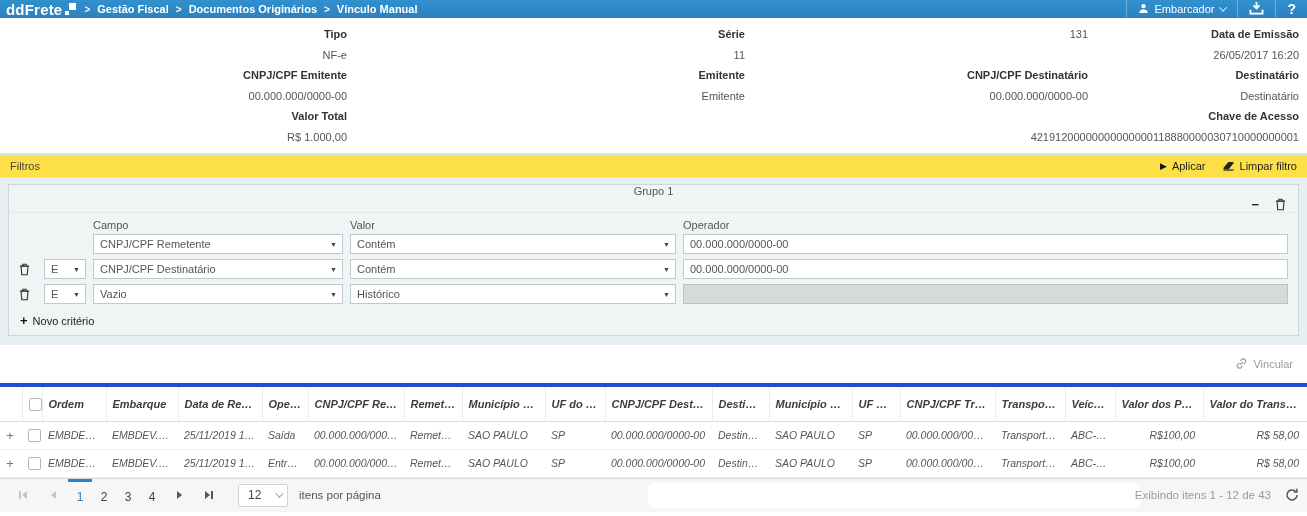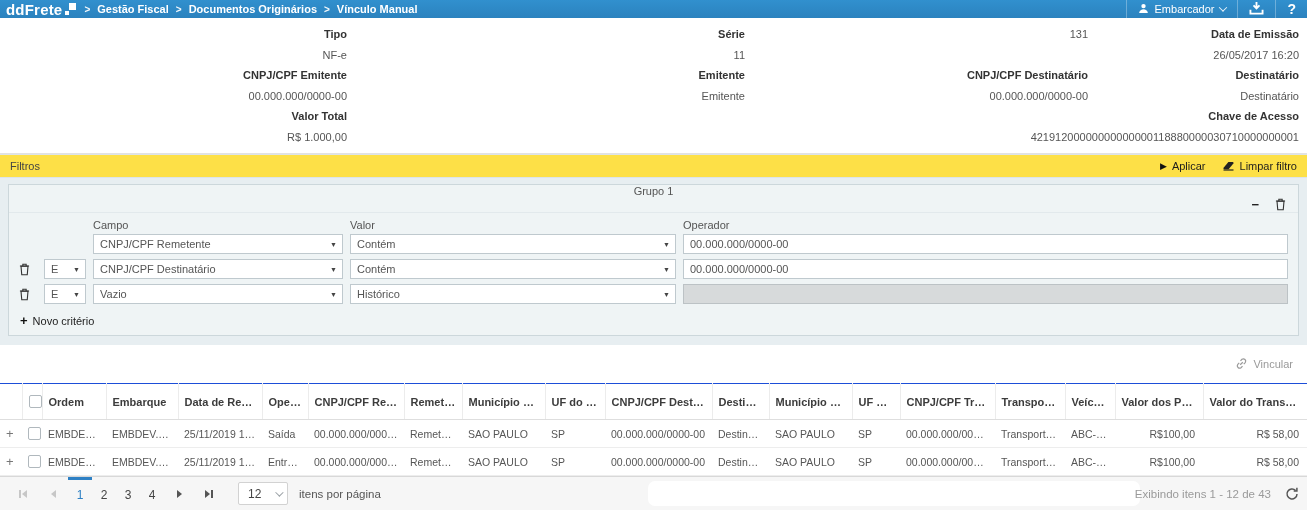--- a/index.html
+++ b/index.html
@@ -49,21 +49,21 @@
   .txt-input { height:20px; width:100%; border:1px solid #bfc9ce; background:#fff; padding:0 6px; font-family:inherit; font-size:11px; color:#555; }
   .txt-input:disabled { background:#d7dadb; border-color:#bcc2c5; }
   .new-crit { display:flex; align-items:center; gap:5px; margin:9px 0 0 1px; color:#222; cursor:pointer; }
   .plus-glyph { font-weight:bold; font-size:13px; color:#111; }
 
   
   .vincular-row { height:38px; display:flex; align-items:center; justify-content:flex-end; padding-right:14px; background:#fff; }
   .vincular-link { display:flex; align-items:center; gap:5px; color:#9a9a9a; cursor:pointer; }
 
   
-  table.grid { width:1307px; border-collapse:collapse; table-layout:fixed; border-top:1px solid #1d4ed8; }
+  table.grid { width:1307px; border-collapse:collapse; table-layout:fixed; border-top:4px solid #1d4ed8;font-style:italic; }
   .grid th { height:36px; font-size:11px; font-weight:bold; color:#3c3c3c; text-align:left; padding:0 6px;
     border-bottom:1px solid #dedede; border-right:1px solid #ececec; white-space:nowrap; overflow:hidden; text-overflow:ellipsis; cursor:pointer; }
   .grid th:last-child { border-right:none; }
   .grid td { height:28px; font-size:10.5px; color:#565656; padding:0 6px; border-bottom:1px solid #ededed;
     white-space:nowrap; overflow:hidden; text-overflow:ellipsis; }
   .grid .num { text-align:right; padding-right:8px; }
   .cb { display:inline-block; width:13px; height:13px; background:#fff; border:1px solid #b0b8bd; border-radius:2px; vertical-align:middle; cursor:pointer; }
   .expand-glyph { color:#777; font-size:13px; cursor:pointer; }
 
   

